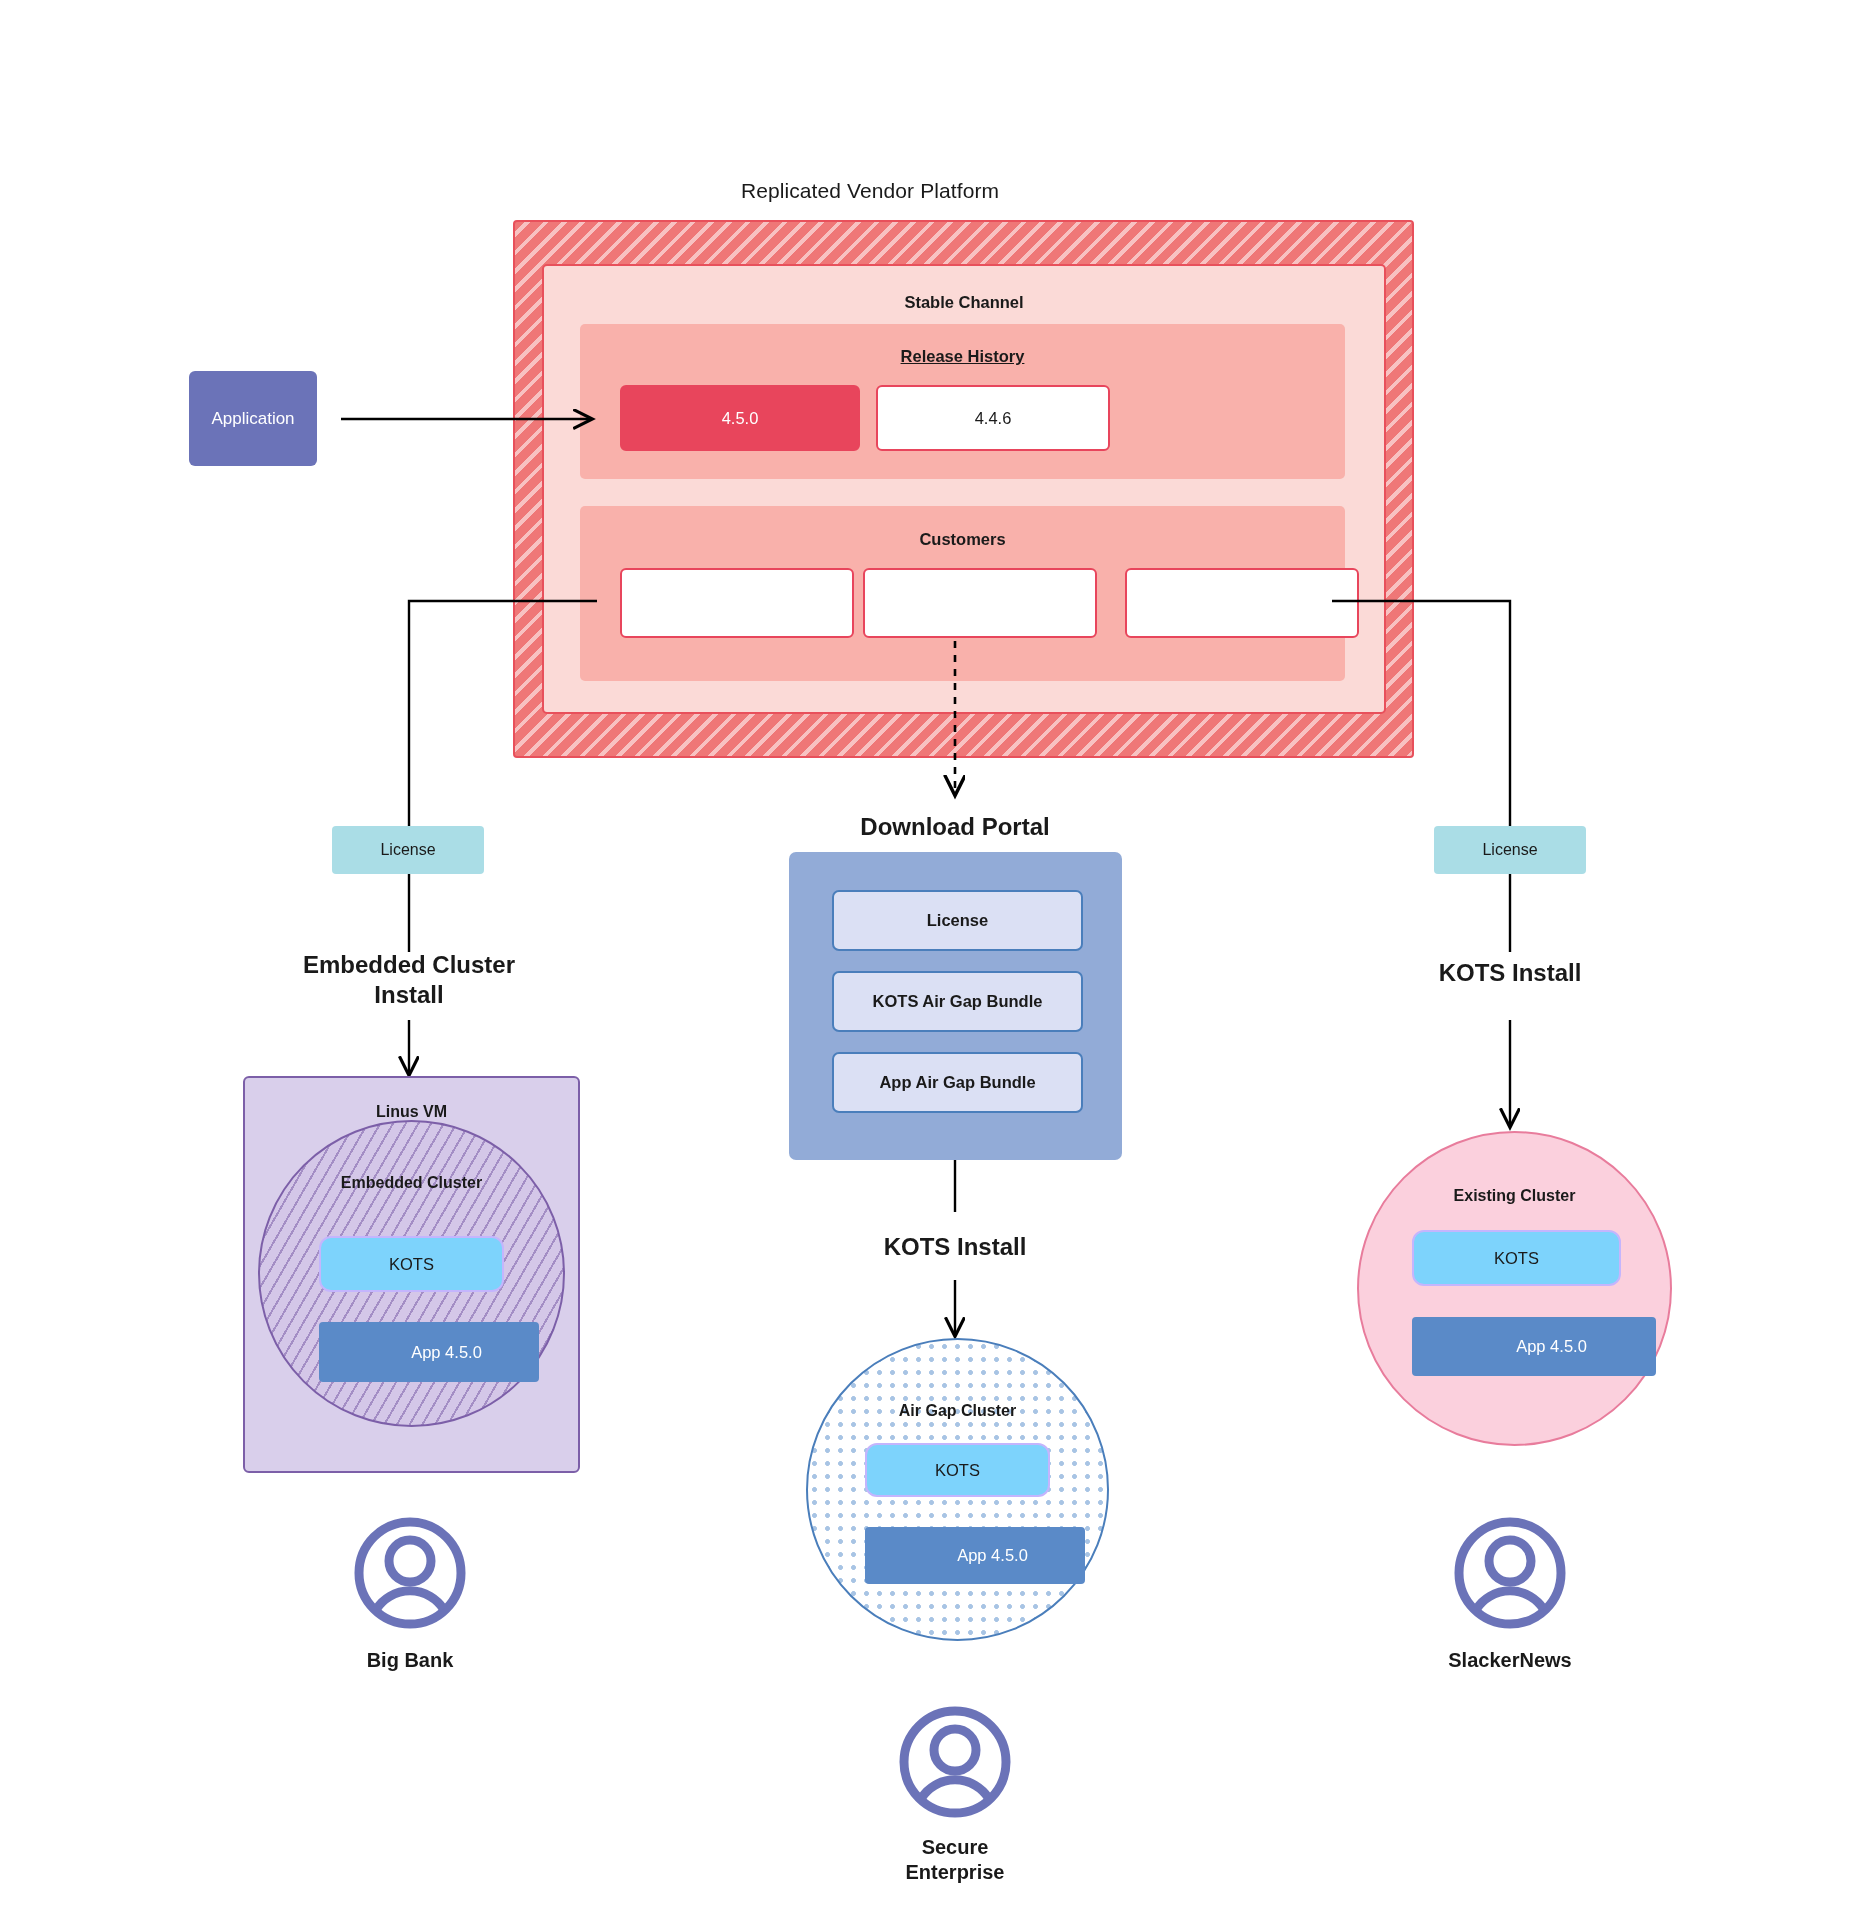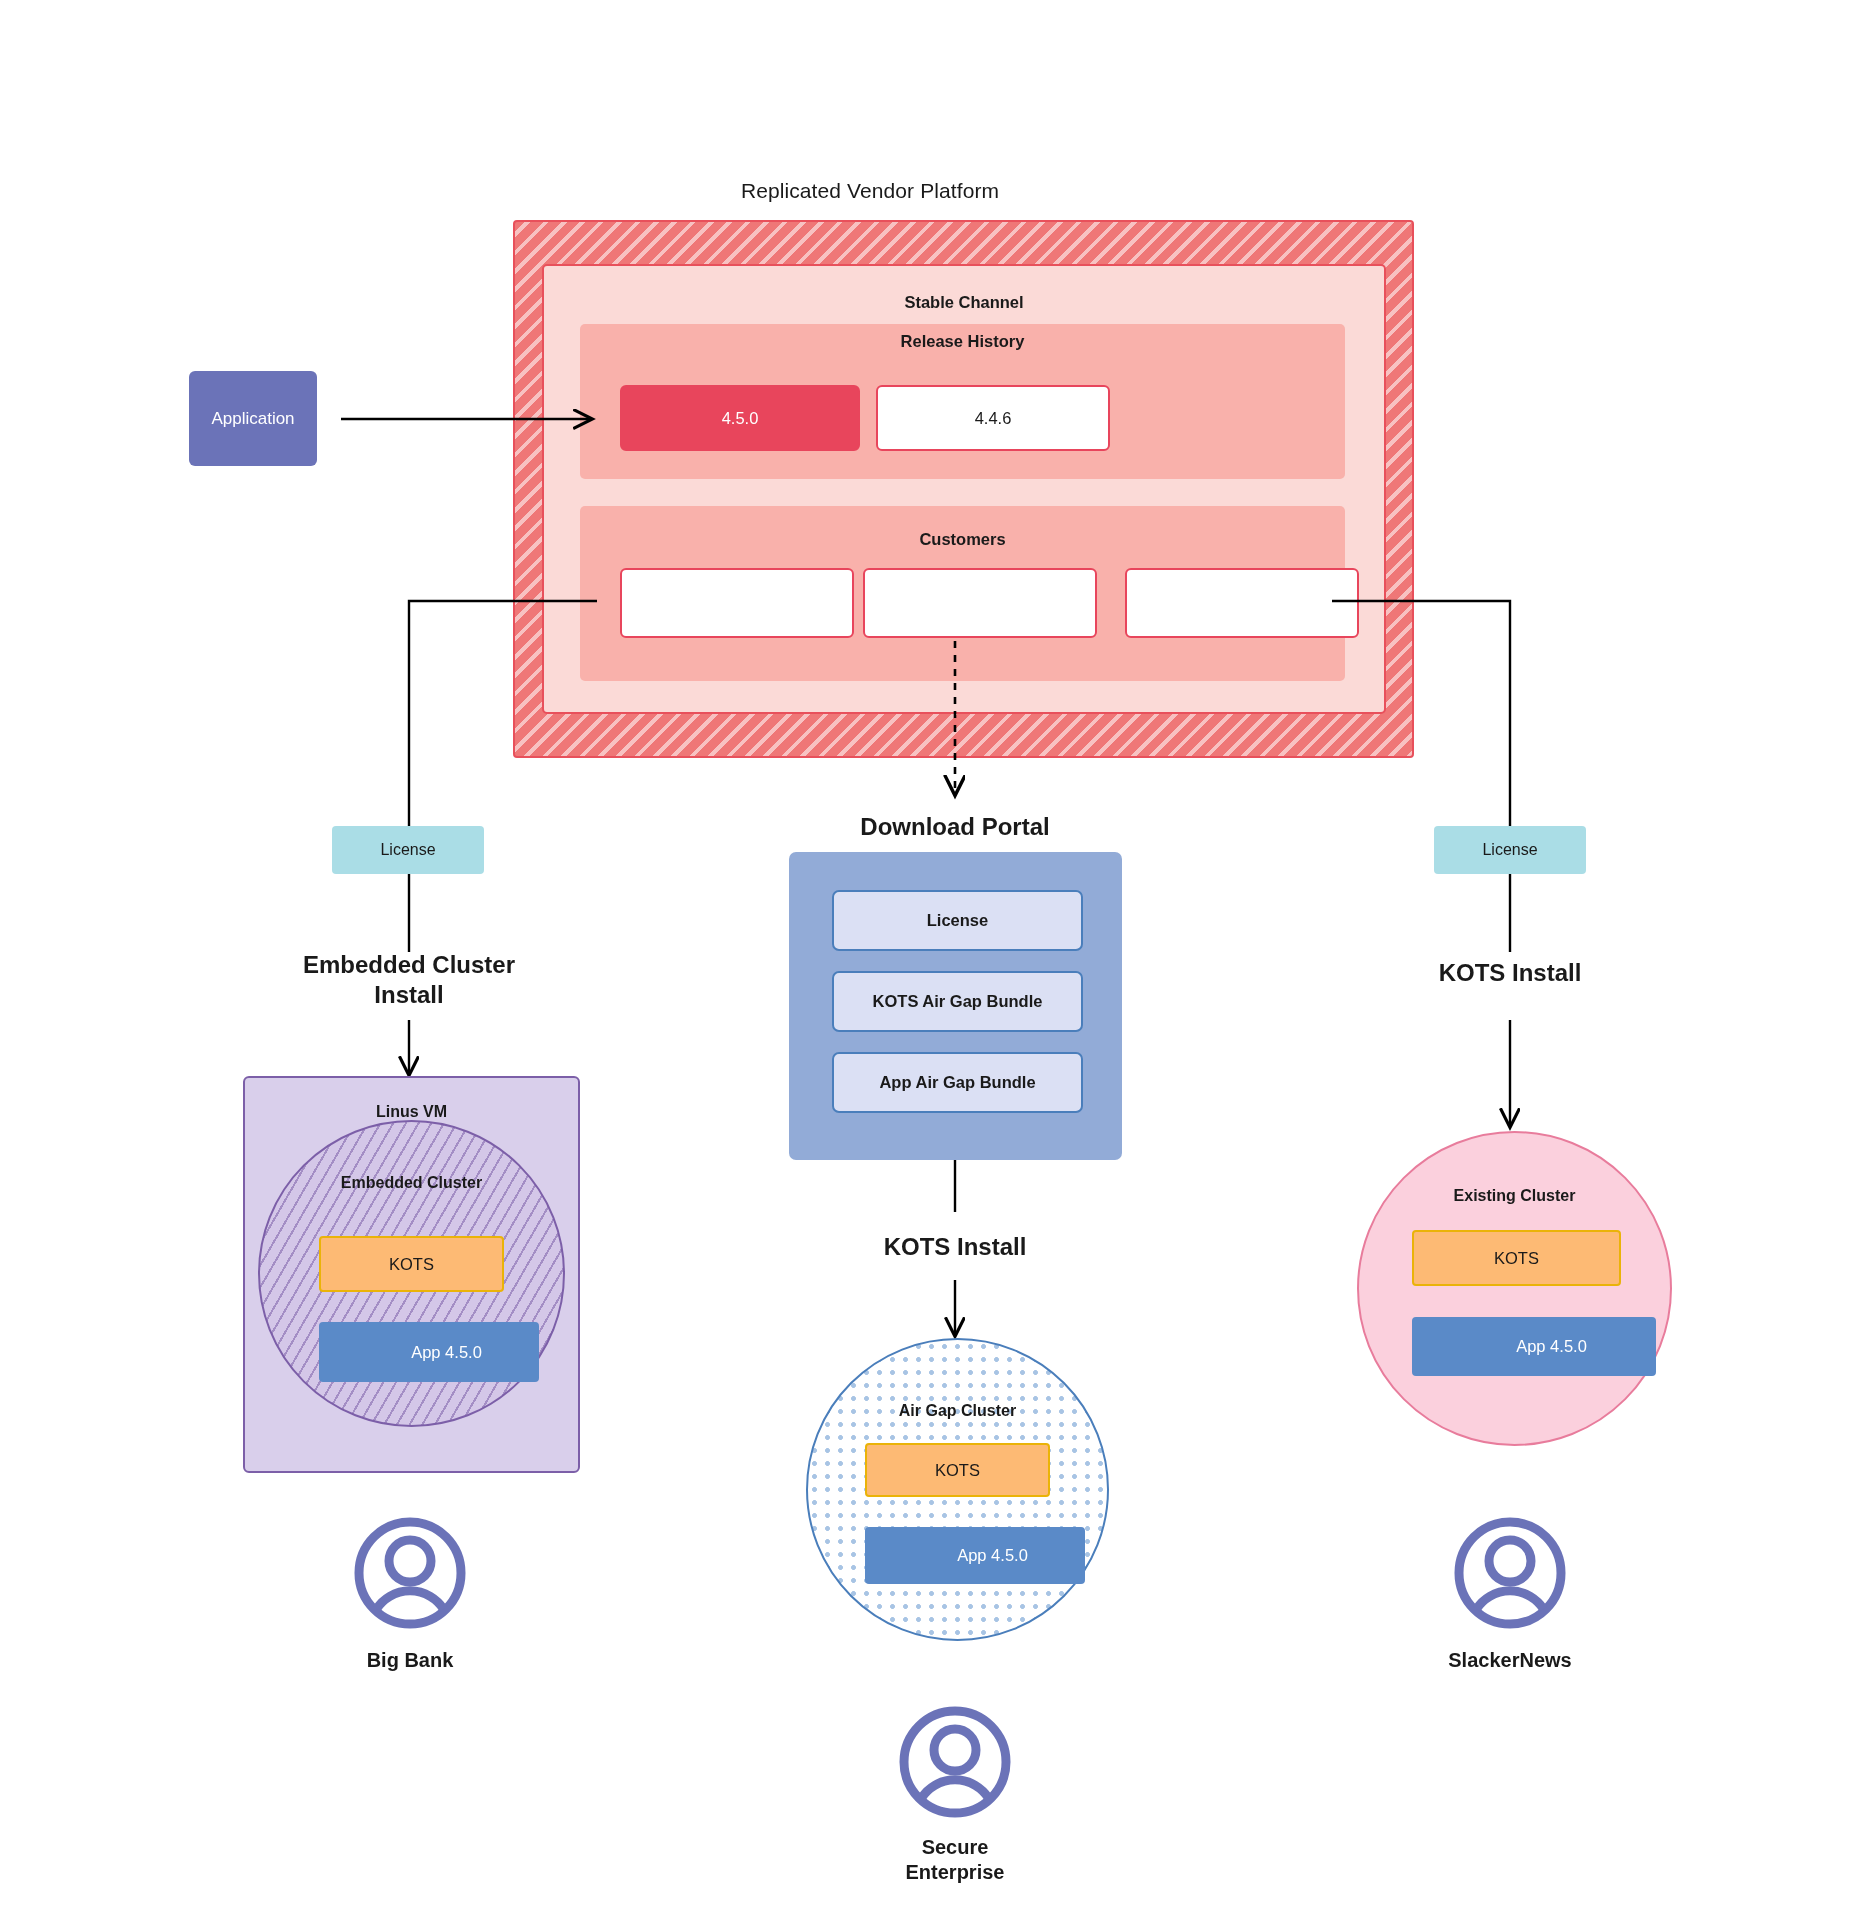--- a/index.html
+++ b/index.html
@@ -174,23 +174,23 @@
   .cluster-title {
     position: absolute;
     width: 100%;
     text-align: center;
     font-size: 16px;
     font-weight: bold;
     color: #1a1a1a;
   }
   .kots-box {
     position: absolute;
-    background: #fdba74;
-    border: 2px solid #eab308;
-    border-radius: 4px;
+    background: #7dd3fc;
+    border: 2px solid #c4b5fd;
+    border-radius: 12px;
     display: flex;
     align-items: center;
     justify-content: center;
     font-size: 16.5px;
     color: #1a1a1a;
   }
   .appver-box {
     position: absolute;
     background: #5a8ac8;
     border: 2px solid #5a8ac8;
@@ -240,21 +240,21 @@
 
   <div class="lbl diagram-title" style="left:520px; top:178px; width:700px;">Replicated Vendor Platform</div>
 
   <div class="abs vendor-platform" style="left:513px; top:220px; width:897px; height:534px;"></div>
 
   <div class="abs stable-channel" style="left:542px; top:264px; width:840px; height:446px;">
     <div class="panel-title" style="margin-top:27px;">Stable Channel</div>
   </div>
 
   <div class="abs inner-panel" style="left:580px; top:324px; width:765px; height:155px;">
-    <div class="panel-title" style="margin-top:8px;">Release History</div>
+    <div class="panel-title" style="margin-top:23px;text-decoration:underline;">Release History</div>
   </div>
 
   <div class="chip chip-current" style="left:597px; top:385px; width:236px; height:62px;">4.5.0</div>
 
   <div class="chip chip-old" style="left:853px; top:385px; width:230px; height:62px;">4.4.6</div>
 
   <div class="abs inner-panel" style="left:580px; top:506px; width:765px; height:175px;">
     <div class="panel-title" style="margin-top:24px;">Customers</div>
   </div>
 

